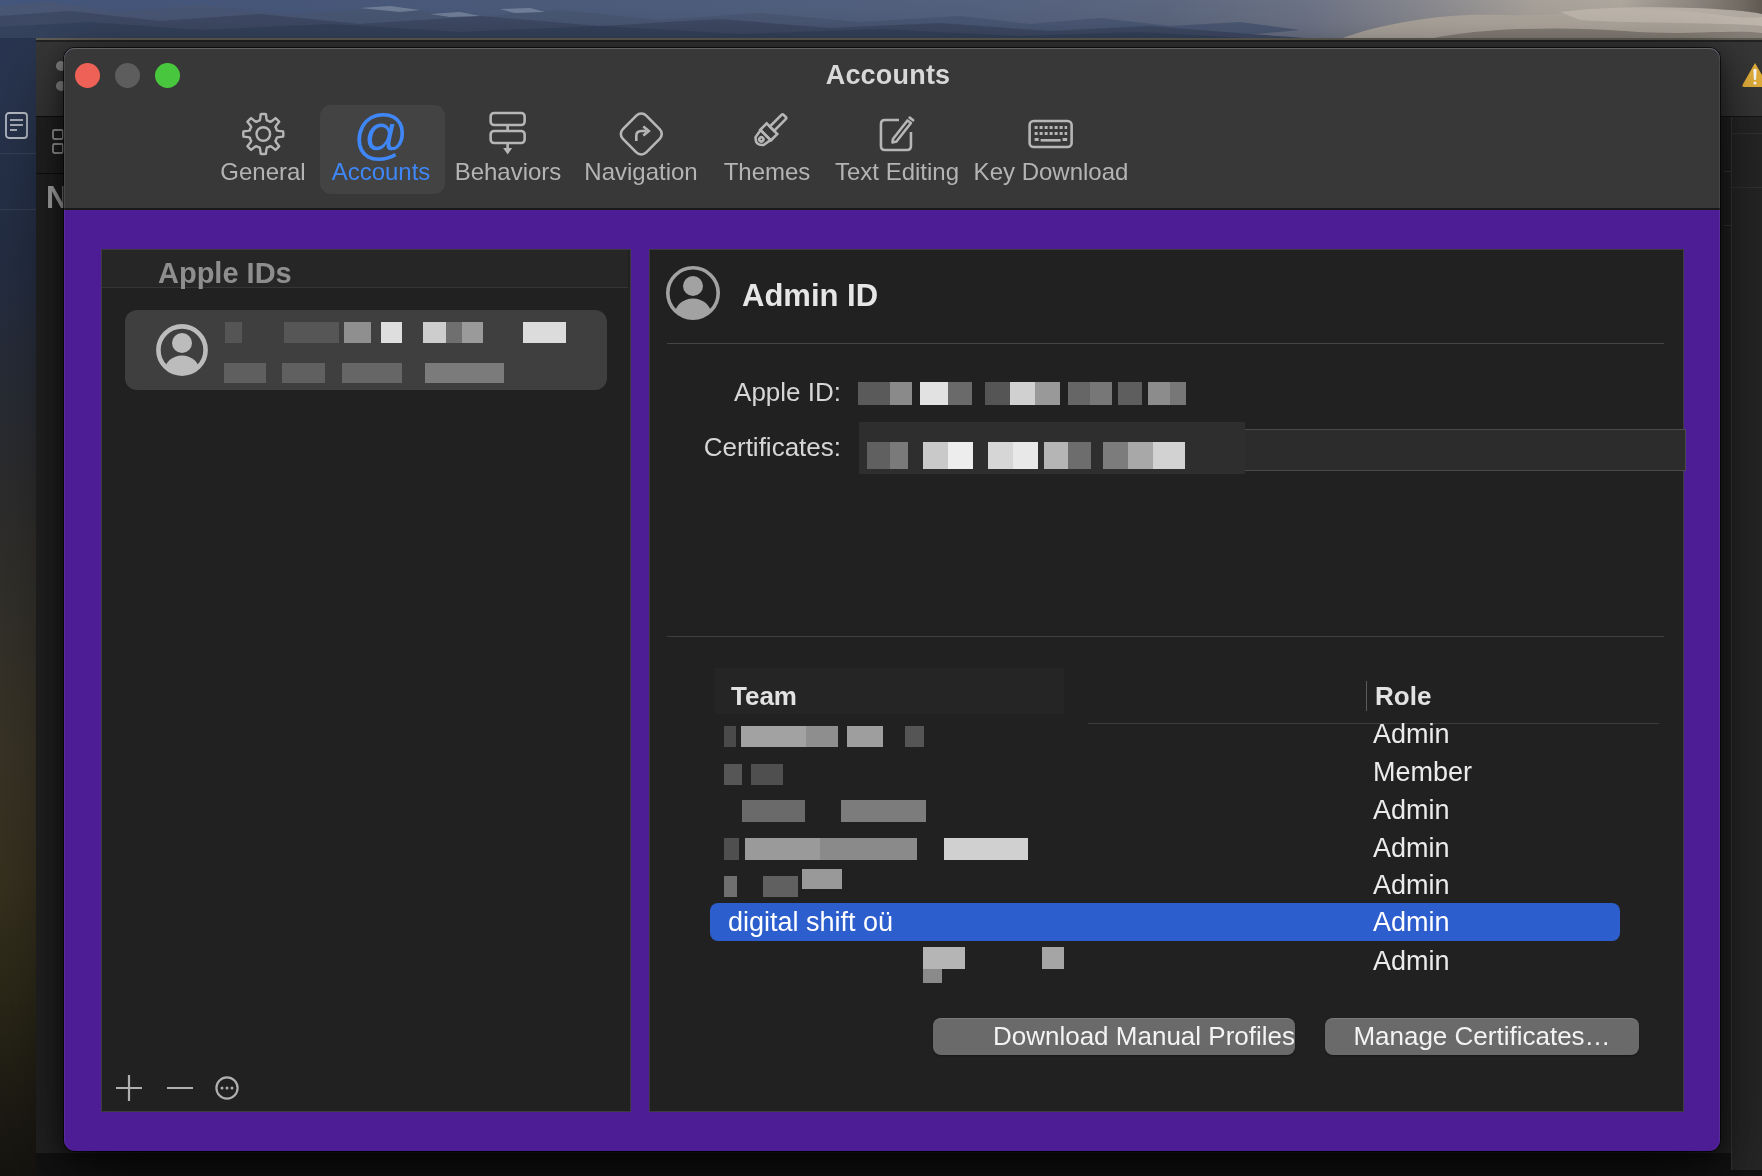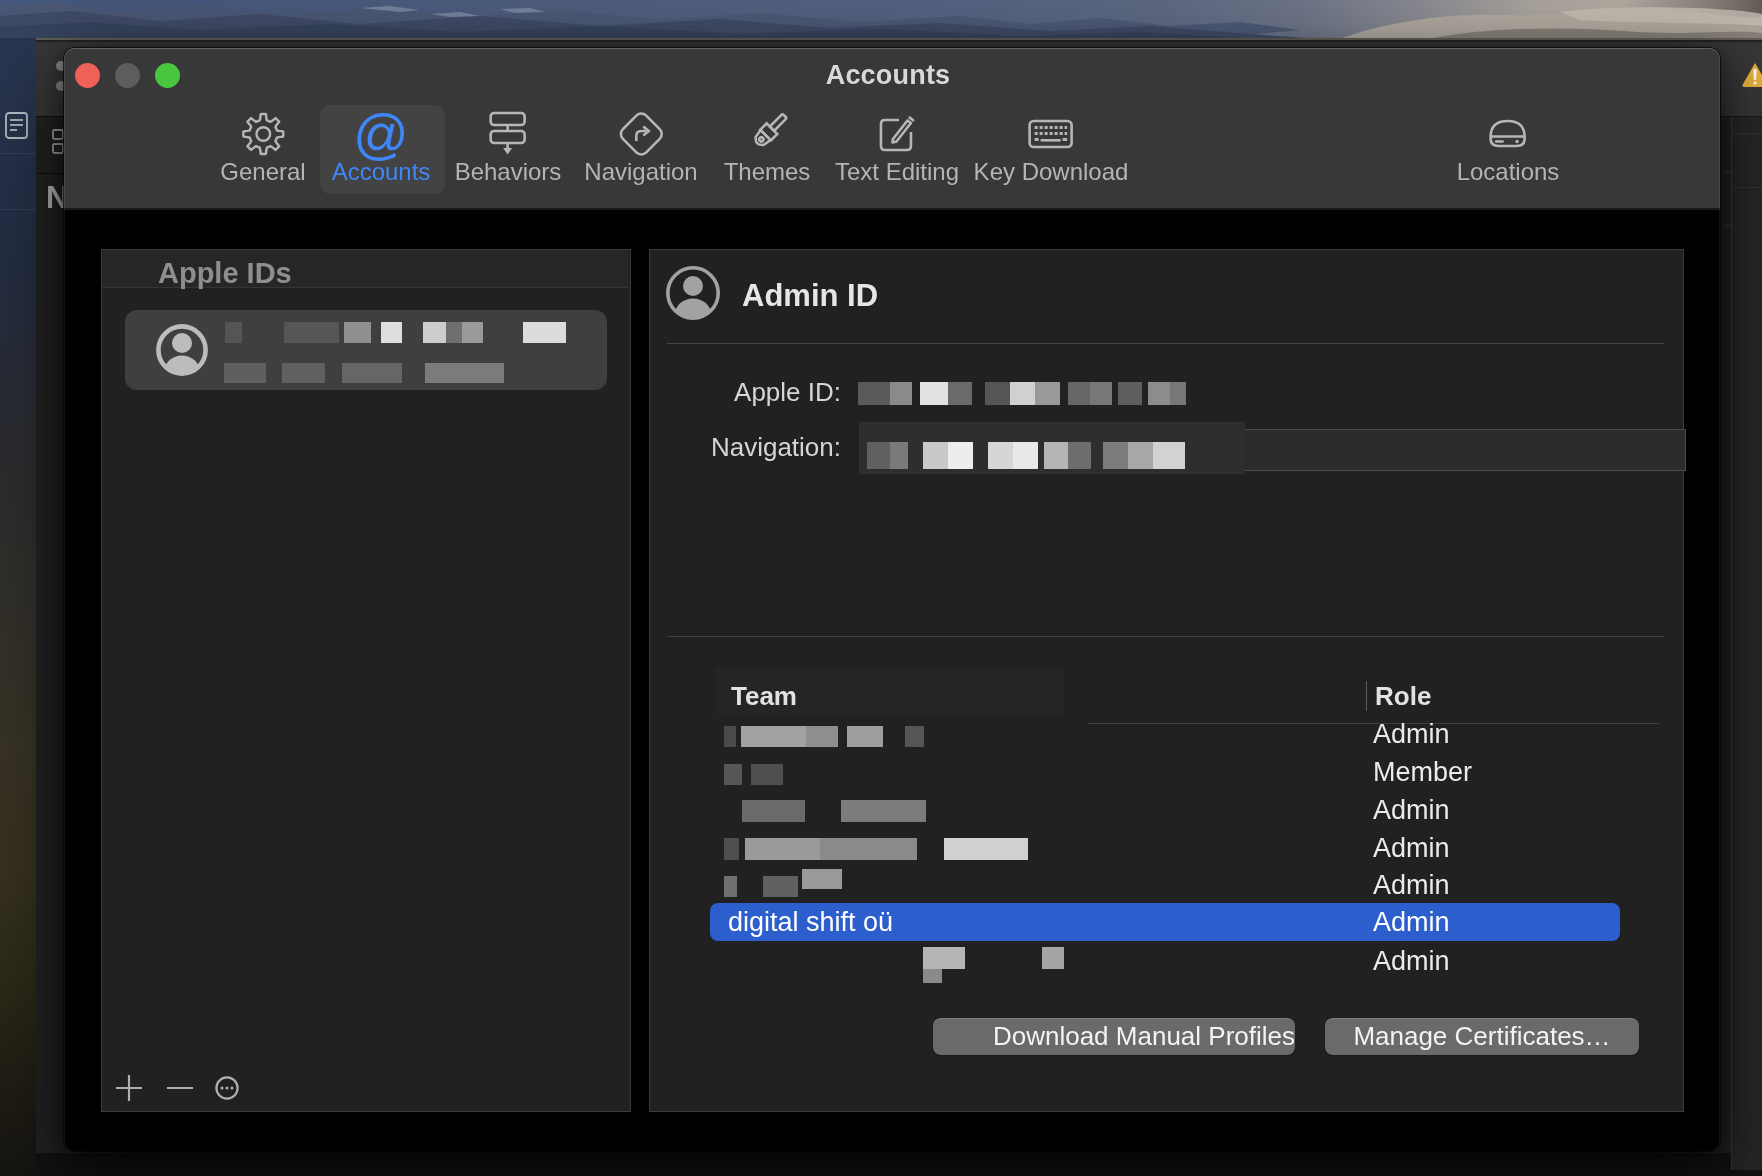--- a/index.html
+++ b/index.html
@@ -17,21 +17,21 @@
 #bwin-h2{left:1688px;top:185px;width:39px;height:1px;background:#3a3a3a;}
 
 #bwin-l1{left:2px;top:76px;width:29px;height:1px;background:#0e0e0e;}
 #bwin-l2{left:2px;top:133px;width:29px;height:1px;background:#0e0e0e;}
 
 #navy{left:0;top:38px;width:36px;height:1138px;
  background:linear-gradient(to bottom,#293550 0%,#28344d 7%,#253048 12%,#242d42 20%,#272c38 28%,#2c2c2e 38%,#32302a 50%,#383326 62%,#36311f 74%,#2b2818 84%,#1d1b13 94%,#161410 100%);}
 #navy-line1{left:0;top:115px;width:36px;height:1px;background:rgba(255,255,255,0.08);}
 #navy-line2{left:0;top:171px;width:36px;height:1px;background:rgba(255,255,255,0.08);}
 
-#win{left:64px;top:48px;width:1656px;height:1103px;background:#000000;border-radius:11px;
+#win{left:64px;top:48px;width:1656px;height:1103px;background:#4c1d95;border-radius:11px;
  box-shadow:0 28px 80px rgba(0,0,0,0.65),0 6px 24px rgba(0,0,0,0.5),0 0 0 1px rgba(0,0,0,0.65);overflow:hidden;}
 #winhl{left:64px;top:48px;width:1656px;height:1103px;border-radius:11px;
  box-shadow:inset 0 1px 0 rgba(255,255,255,0.22),inset 1px 0 0 rgba(255,255,255,0.07),inset -1px 0 0 rgba(255,255,255,0.07);pointer-events:none;z-index:60;}
 #toolbar{left:0;top:0;width:1656px;height:160px;background:#383838;border-bottom:2px solid #191919;}
 #title{left:-4px;top:12px;width:1656px;height:30px;text-align:center;font-size:27px;font-weight:bold;color:#d8d8d8;line-height:30px;letter-spacing:0.2px;}
 .tl{width:25px;height:25px;border-radius:50%;top:15px;}
 .titem{top:60px;height:90px;text-align:center;transform:translateX(-50%);}
 .titem .ic{height:52px;display:flex;align-items:center;justify-content:center;}
 .titem .lb{font-size:24px;color:#b4b4b4;margin-top:-2px;white-space:nowrap;}
 .titem.sel .lb{color:#3f87f7;}
@@ -191,31 +191,20 @@
             <rect x="28" y="22" width="3" height="3"></rect>
             <rect x="33" y="22" width="3" height="3"></rect>
             <rect x="38" y="22" width="2.5" height="3"></rect>
 <rect x="8" y="28" width="4" height="3"></rect>
             <rect x="14" y="29" width="20" height="2.6"></rect>
             <rect x="36" y="28" width="4.5" height="3"></rect>
 </g>
         </svg>
       </div>
       <div class="lb">Key Download</div>
-    </div>
-<div class="titem abs" style="left:1444px;">
-      <div class="ic">
-        <svg width="48" height="48" viewBox="0 0 48 48" fill="none" stroke="#b6b6b6" stroke-width="2.6">
-<path d="M7 27 Q7 11 24 11 Q41 11 41 27 L41 29 Q41 36 33 36 L15 36 Q7 36 7 29 Z"></path>
-<path d="M7 26.5 L41 26.5"></path>
-<circle cx="33.5" cy="31.5" r="1.7" fill="#b6b6b6" stroke="none"></circle>
-<path d="M12.5 31.5 L19 31.5" stroke-linecap="round"></path>
-        </svg>
-      </div>
-      <div class="lb">Locations</div>
     </div>
 
   <div id="lpanel" class="panel abs"></div>
   <div id="lphead" class="abs"></div>
   <div id="lptitle" class="abs">Apple IDs</div>
   <div id="rpanel" class="panel abs"></div>
 <div id="acctrow" class="abs"></div>
 <svg class="abs" style="left:90px;top:274px" width="56" height="56" viewBox="0 0 56 56">
 <defs>
         <clipPath id="pc1">
@@ -268,21 +257,21 @@
 <div class="blk" style="left:856px;top:334px;width:28px;height:23px;background:#e2e2e2;"></div>
 <div class="blk" style="left:884px;top:334px;width:24px;height:23px;background:#6a6a6a;"></div>
 <div class="blk" style="left:921px;top:334px;width:25px;height:23px;background:#555555;"></div>
 <div class="blk" style="left:946px;top:334px;width:25px;height:23px;background:#d0d0d0;"></div>
 <div class="blk" style="left:971px;top:334px;width:25px;height:23px;background:#999999;"></div>
 <div class="blk" style="left:1004px;top:334px;width:22px;height:23px;background:#666666;"></div>
 <div class="blk" style="left:1026px;top:334px;width:22px;height:23px;background:#777777;"></div>
 <div class="blk" style="left:1054px;top:334px;width:24px;height:23px;background:#5e5e5e;"></div>
 <div class="blk" style="left:1084px;top:334px;width:22px;height:23px;background:#8c8c8c;"></div>
 <div class="blk" style="left:1106px;top:334px;width:16px;height:23px;background:#777777;"></div>
-<div class="lab abs" style="left:577px;top:384px;">Navigation:</div>
+<div class="lab abs" style="left:577px;top:384px;">Certificates:</div>
 <div id="descfield" class="abs"></div>
 <div id="descblur" class="abs"></div>
 <div class="blk" style="left:803px;top:394px;width:23px;height:27px;background:#606060;"></div>
 <div class="blk" style="left:826px;top:394px;width:18px;height:27px;background:#7a7a7a;"></div>
 <div class="blk" style="left:859px;top:394px;width:25px;height:27px;background:#c9c9c9;"></div>
 <div class="blk" style="left:884px;top:394px;width:25px;height:27px;background:#ededed;"></div>
 <div class="blk" style="left:924px;top:394px;width:25px;height:27px;background:#d6d6d6;"></div>
 <div class="blk" style="left:949px;top:394px;width:25px;height:27px;background:#e8e8e8;"></div>
 <div class="blk" style="left:980px;top:394px;width:24px;height:27px;background:#b5b5b5;"></div>
 <div class="blk" style="left:1004px;top:394px;width:23px;height:27px;background:#6d6d6d;"></div>

